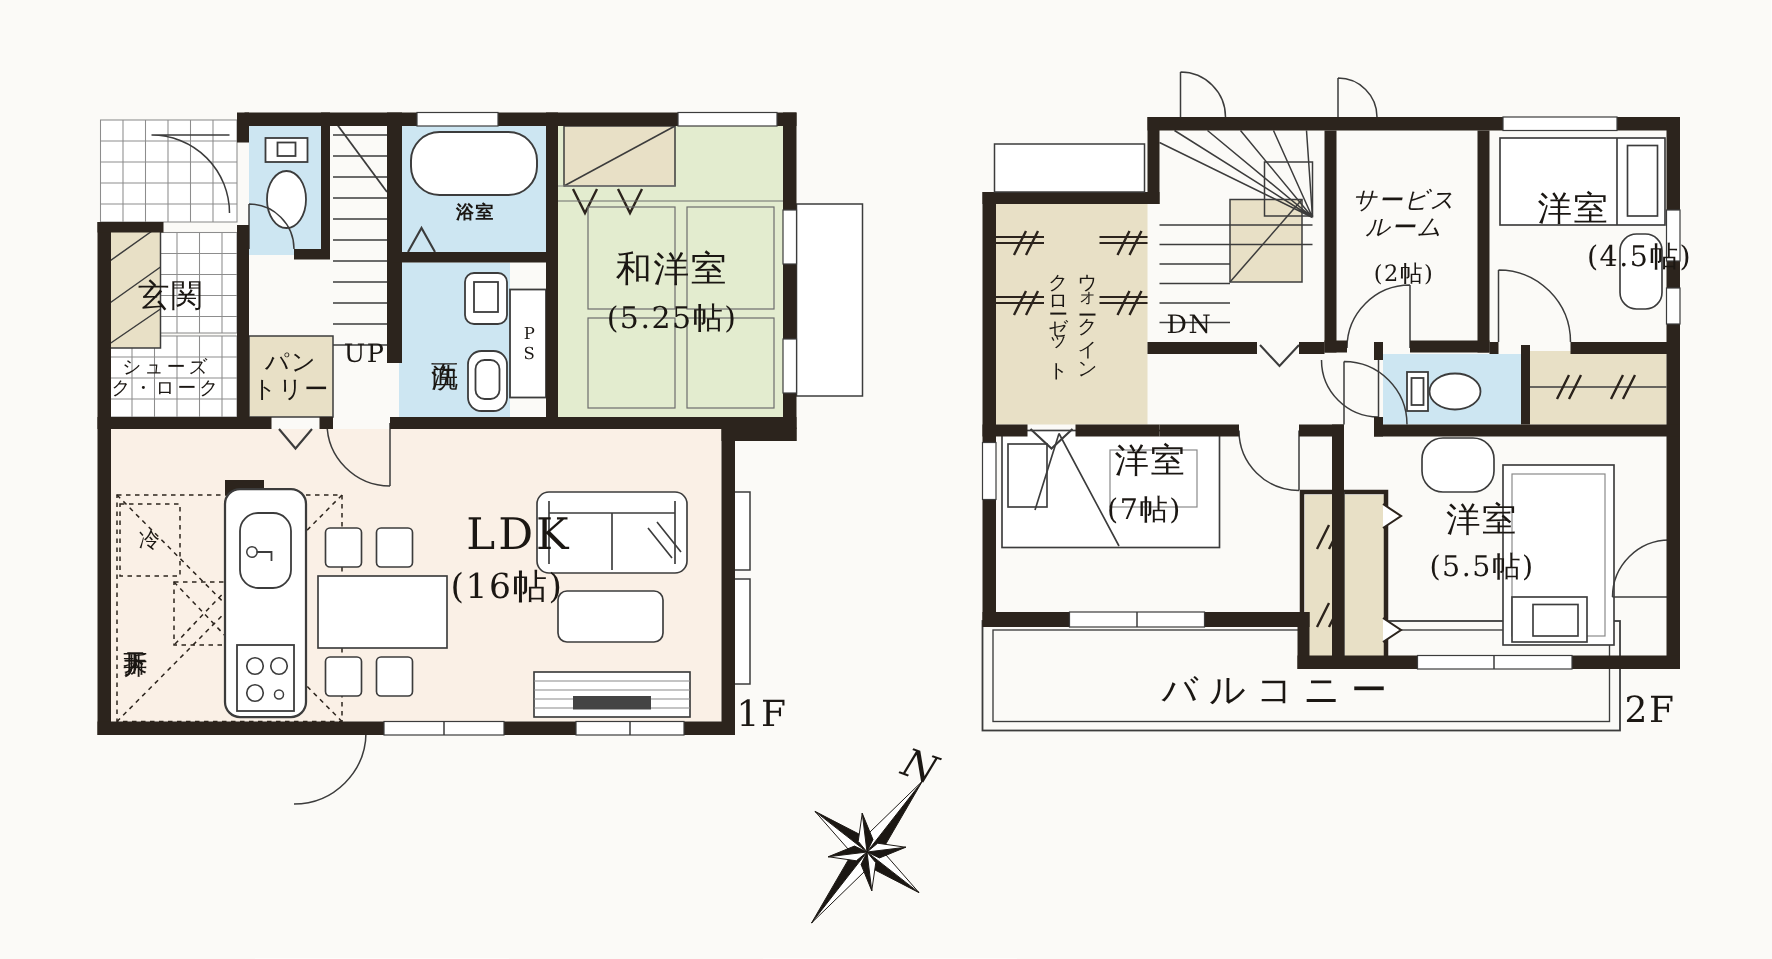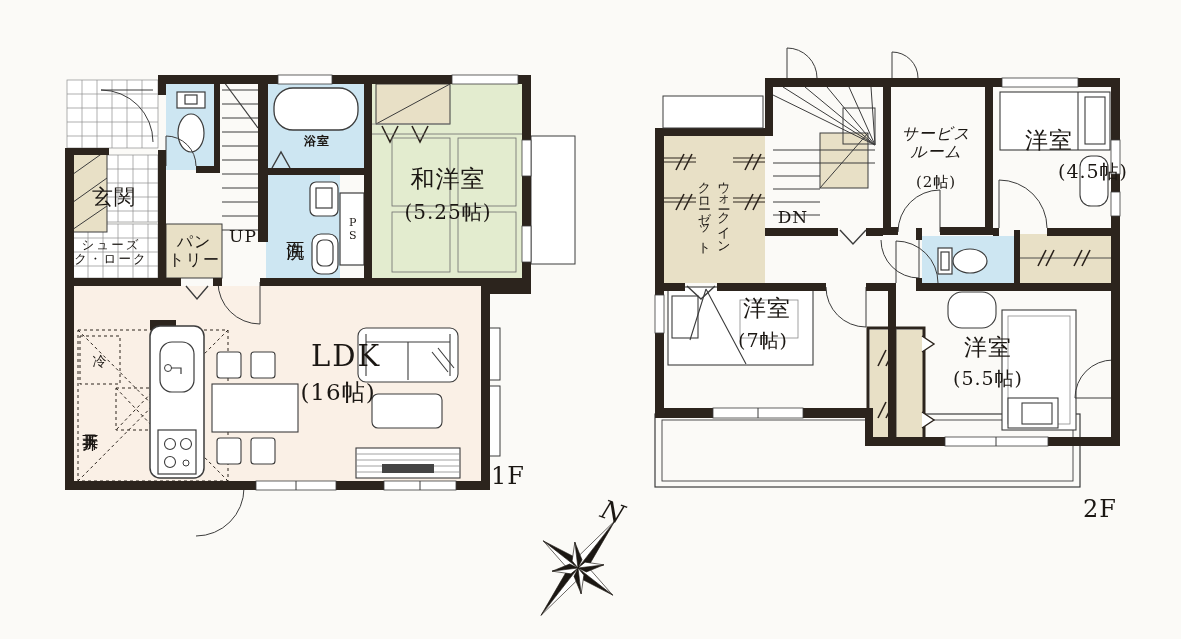--- a/index.html
+++ b/index.html
@@ -342,17 +342,18 @@
 <div class="lbl" style="left:793px;top:218px;font-size:17px;">DN</div>
 <div class="lbl" style="left:936px;top:143px;font-size:16px;font-style:italic;">サービス
 ルーム</div>
 <div class="lbl" style="left:936px;top:183px;font-size:15px;">(2帖)</div>
 <div class="lbl" style="left:1049px;top:140px;font-size:23px;">洋室</div>
 <div class="lbl" style="left:1093px;top:172px;font-size:19px;">(4.5帖)</div>
 <div class="lbl" style="left:767px;top:308px;font-size:23px;">洋室</div>
 <div class="lbl" style="left:763px;top:341px;font-size:19px;">(7帖)</div>
 <div class="lbl" style="left:988px;top:347px;font-size:23px;">洋室</div>
 <div class="lbl" style="left:988px;top:379px;font-size:19px;">(5.5帖)</div>
-<div class="lbl" style="left:1100px;top:474px;font-size:24px;margin-top:36px;">2F</div>
+<div class="lbl" style="left:853px;top:461px;font-size:24px;letter-spacing:7px;">バルコニー</div>
+<div class="lbl" style="left:1100px;top:474px;font-size:24px;">2F</div>
 
 <div class="lbl italic" style="left:613px;top:513px;font-size:26px;transform:translate(-50%,-50%) rotate(20deg);">N</div>
 
 </div>
 
 </body></html>

